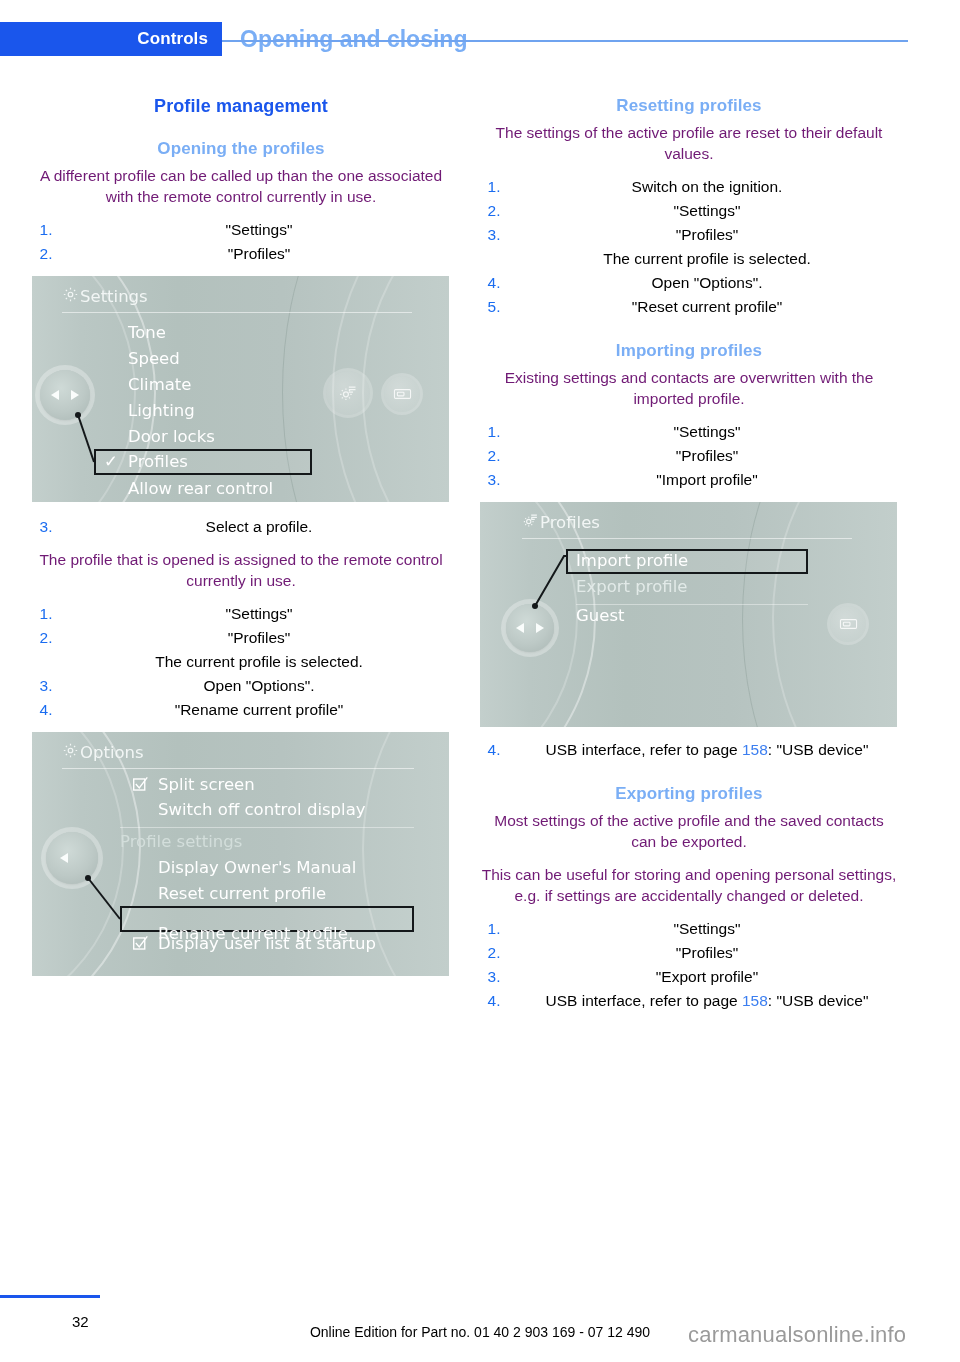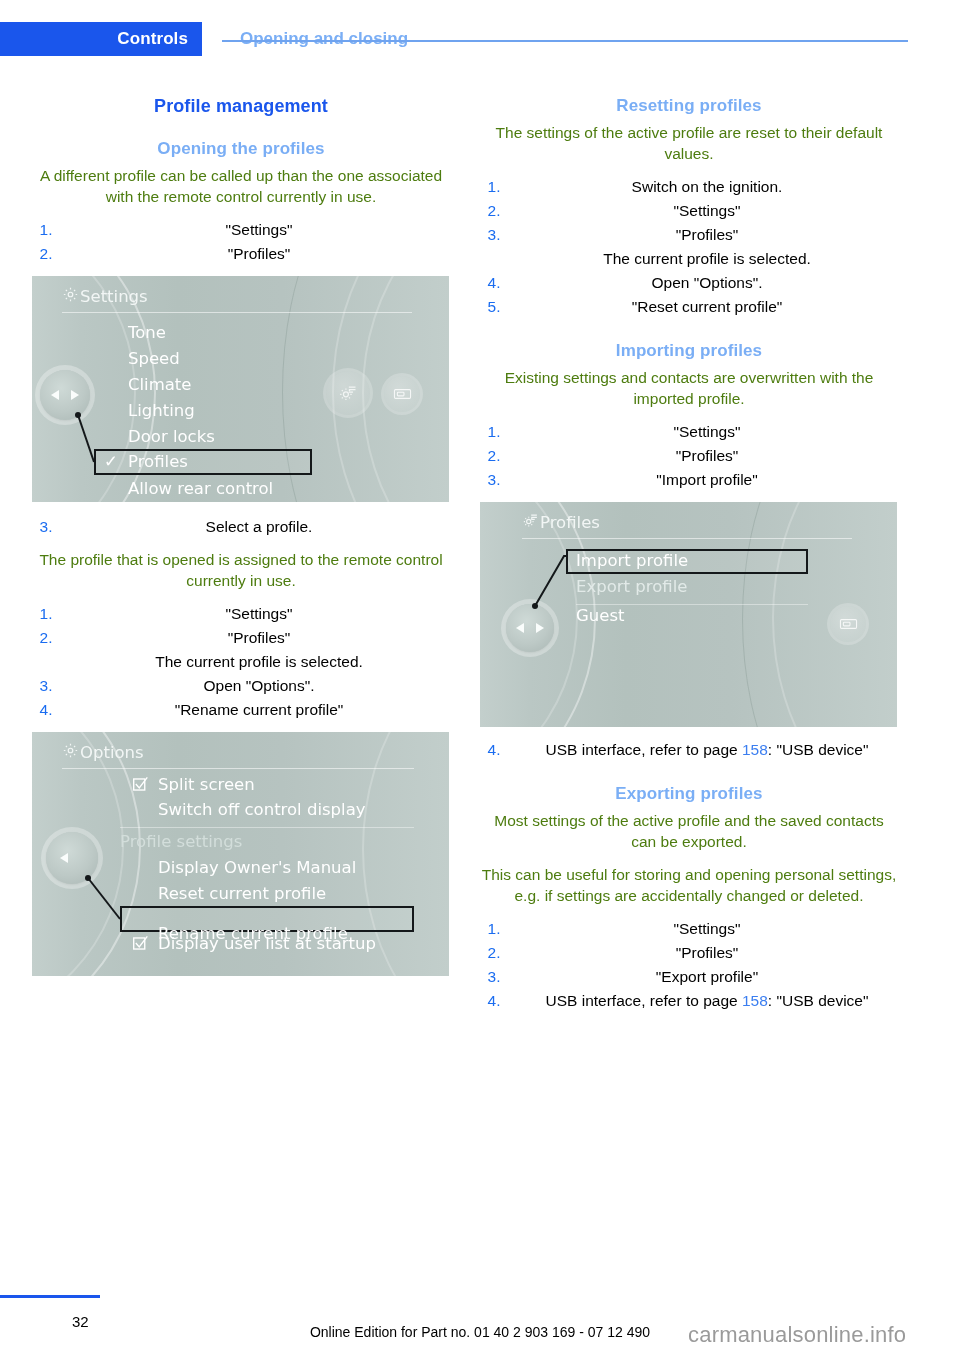--- a/index.html
+++ b/index.html
@@ -7,51 +7,51 @@
     width:960px;height:1362px;
     background:#ffffff;
     font-family:"Liberation Sans",sans-serif;
     position:relative;
     overflow:hidden;
   }
 
   
   .header{position:absolute;left:0;top:22px;width:960px;height:38px;}
   .header-tab{
-    position:absolute;left:0;top:0;width:202px;height:34px;
+    position:absolute;left:0;top:0;width:222px;height:34px;
     background:#1a56ec;color:#ffffff;
     font-size:17px;font-weight:bold;
     display:flex;align-items:center;justify-content:flex-end;
     padding-right:14px;box-sizing:border-box;letter-spacing:.1px;
   }
   .header-section{
     position:absolute;left:240px;top:0;height:34px;
     display:flex;align-items:center;
-    color:#7aaef5;font-size:17px;font-weight:bold;
+    color:#7aaef5;font-size:23px;font-weight:bold;
   }
   .header-rule{
     position:absolute;left:222px;top:40px;width:686px;height:2px;background:#6fa3ef;
   }
 
   
   .col{position:absolute;top:96px;width:418px;text-align:center;}
   .col-left{left:32px;}
   .col-right{left:480px;}
 
   h1.sec-title{
     font-size:18px;font-weight:bold;color:#1a56ec;
     margin:0 0 22px 0;letter-spacing:.1px;
   }
   h2.sub-title{
     font-size:17px;font-weight:bold;color:#7aaef5;
     margin:0 0 6px 0;letter-spacing:.1px;
   }
   h2.sub-title.spaced{margin-top:24px;}
   p.body{
-    font-size:15.5px;line-height:21px;color:#4d7c0f;
+    font-size:15.5px;line-height:21px;color:#701a75;
     margin:0 0 12px 0;
   }
   ol.steps{margin:0 0 12px 0;padding:0;list-style:none;counter-reset:st;}
   ol.steps li{
     position:relative;font-size:15.5px;line-height:21px;color:#000;
     padding-left:36px;margin-bottom:3px;
   }
   ol.steps li .num{
     position:absolute;left:0;top:0;color:#1a6cf0;width:28px;
   }

